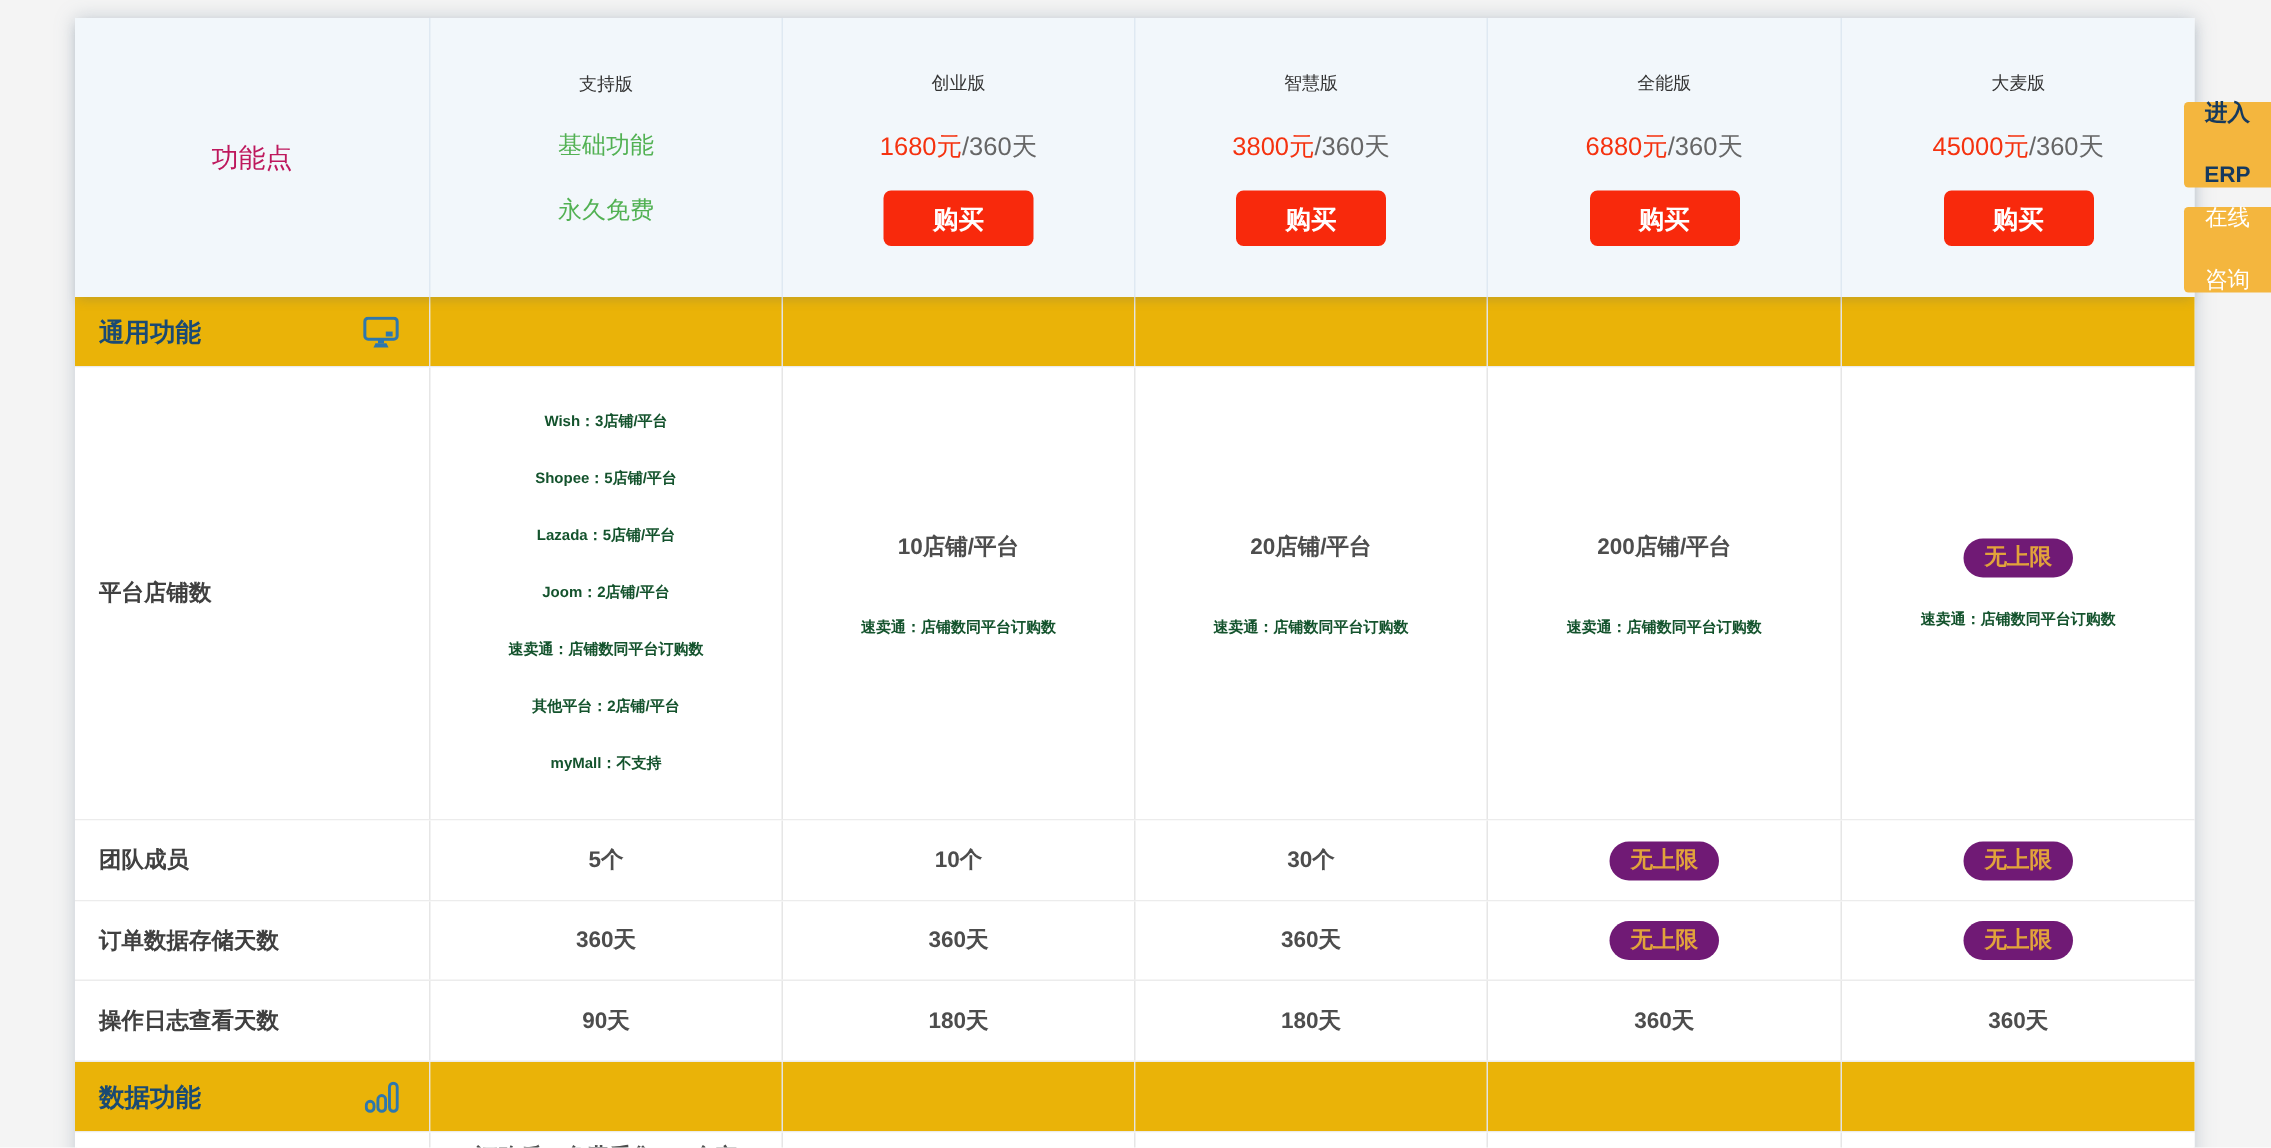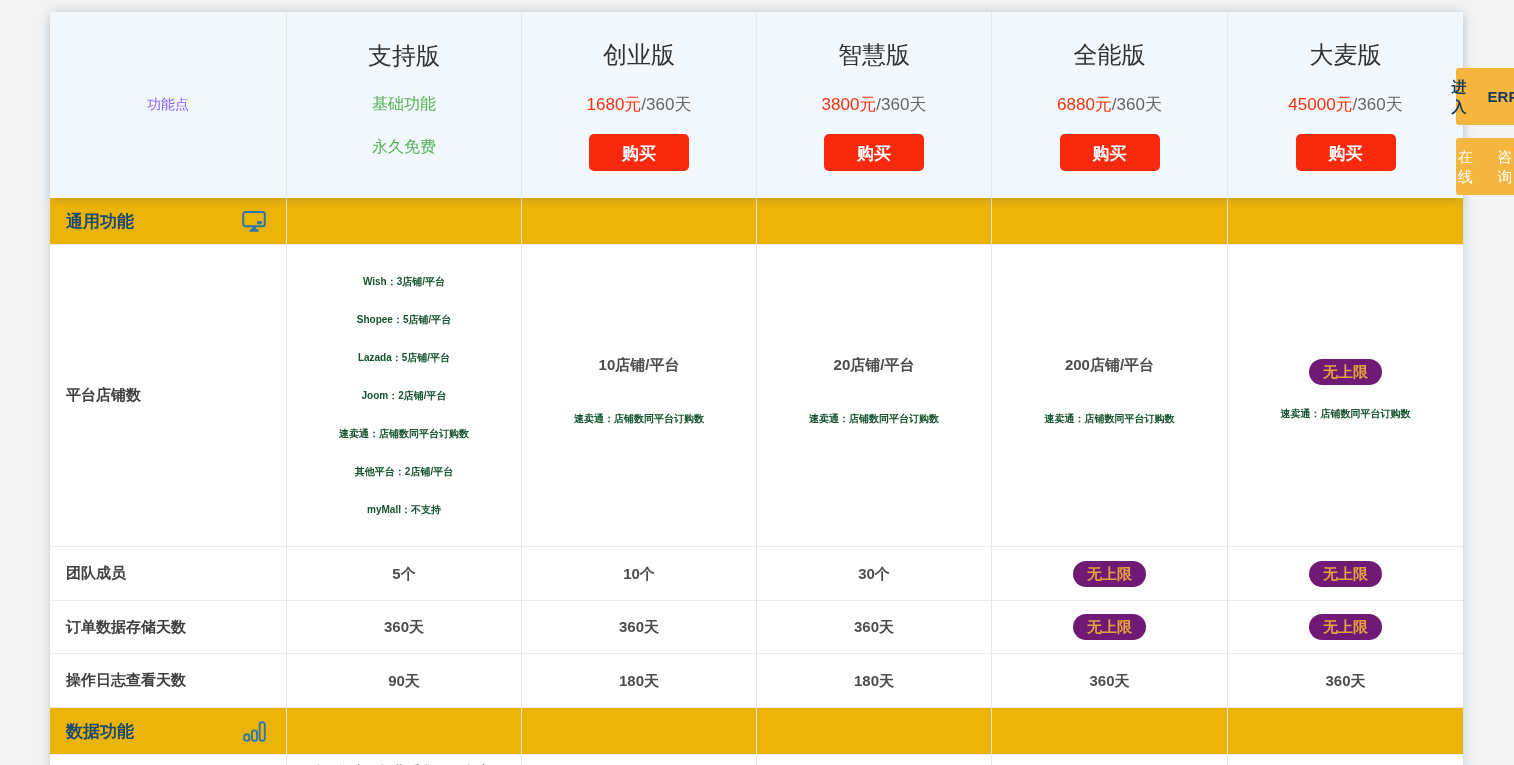--- a/index.html
+++ b/index.html
@@ -25,22 +25,22 @@
     text-align:center;
   }
   .cell:last-child{border-right:none;}
 
   
   .row.header{
     height:186px;background:#f2f7fb;position:relative;z-index:2;
     box-shadow:0 4px 7px -2px rgba(70,95,120,.22);
   }
   .row.header .cell{border-right-color:#dfe9f2;}
-  .feature-col-title{font-size:14px;color:#8b5cf6;}
-  .plan-name{font-size:24px;color:#333;margin-bottom:22px;}
+  .feature-col-title{font-size:18px;color:#be185d;}
+  .plan-name{font-size:12px;color:#333;margin-bottom:22px;}
   .plan-sub{font-size:16px;color:#52b153;margin-top:0;margin-bottom:22px;}
   .plan-sub:last-child{margin-bottom:12px;}
   .plan-price{font-size:17px;margin-bottom:18px;}
   .plan-price .money{color:#f5320f;}
   .plan-price .per{color:#666;}
   .buy-btn{
     width:100px;height:37px;border:none;border-radius:5px;
     background:#f8290c;color:#fff;font-size:17px;font-weight:700;
     font-family:inherit;cursor:pointer;line-height:37px;
   }
@@ -78,21 +78,21 @@
   .row.platform{height:301px;}
   .row.small{height:53px;}
   .row.small2{height:52px;}
   .row.partial{height:70px;border-bottom:none;}
   .row.partial .cell{justify-content:flex-start;padding-top:6px;}
 
   
   .float-btn{
     position:absolute;right:0;width:58px;height:57px;z-index:5;
     background:#f4b63e;border:none;border-radius:3px 0 0 3px;
-    display:flex;flex-direction:row;align-items:center;justify-content:center;
+    display:flex;flex-direction:column;align-items:center;justify-content:center;
     font-family:inherit;font-size:15px;line-height:20px;cursor:pointer;
     padding:0;
     gap:21px;
   }
   .float-btn.erp{top:68px;color:#15395e;font-weight:700;}
   .float-btn.consult{top:138px;color:#fff;font-weight:400;}
 
   .icon{display:flex;align-items:center;}
 </style>
 </head>

